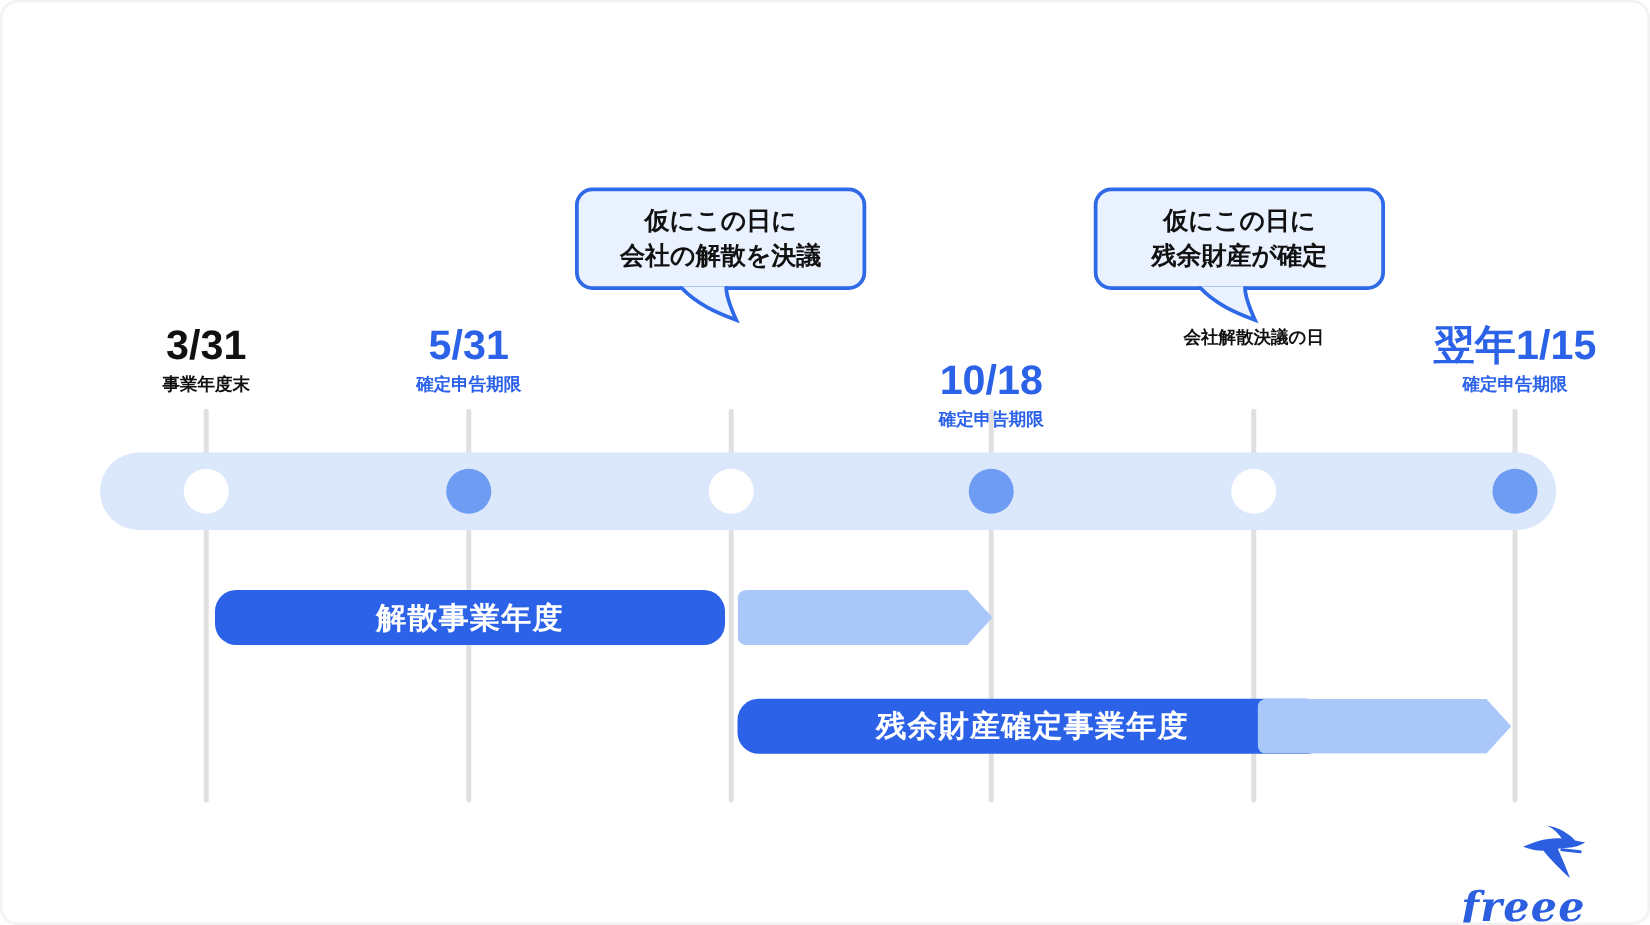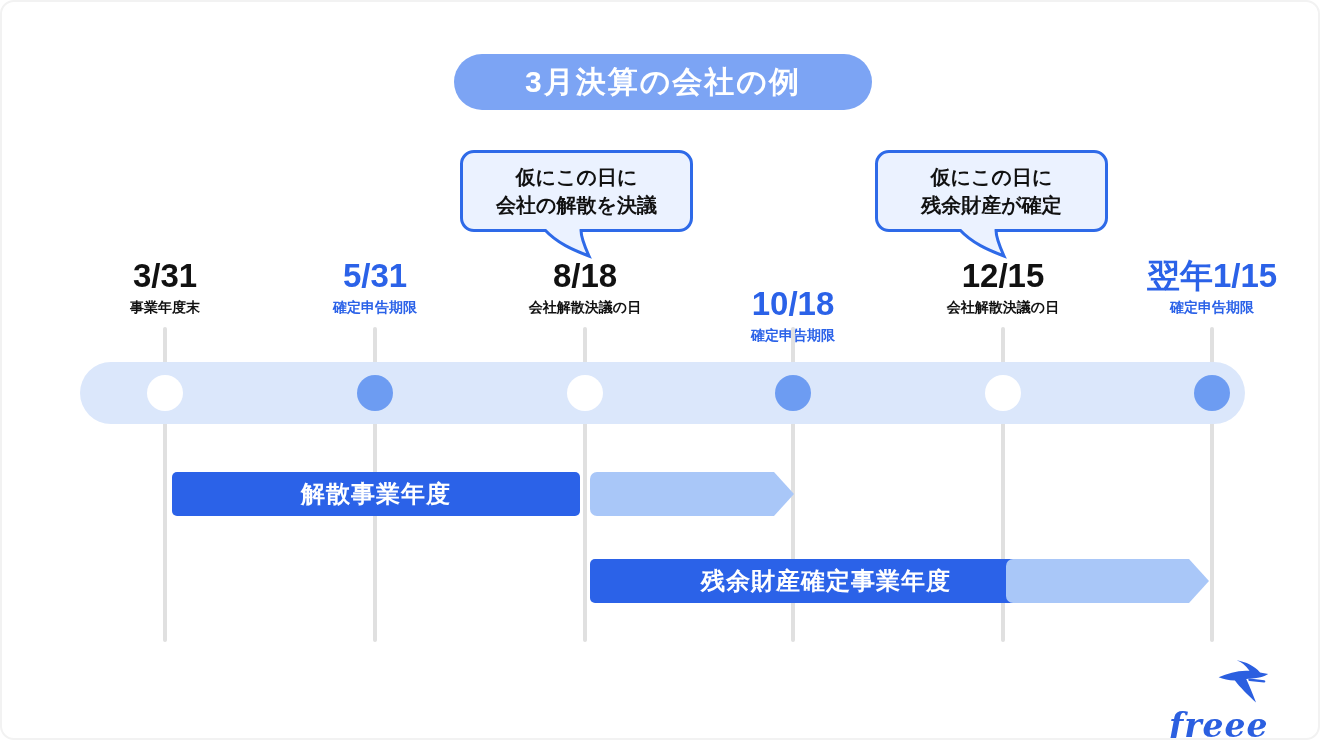--- a/index.html
+++ b/index.html
@@ -44,21 +44,21 @@
     position:absolute;left:78px;top:360px;width:1165px;height:62px;
     background:#dbe7fb;border-radius:31px;
   }
   .dot{
     position:absolute;top:373px;width:36px;height:36px;border-radius:50%;
   }
   .dot.white{background:#ffffff;}
   .dot.blue{background:#6d9cf2;}
   
   .bar{
-    position:absolute;height:44px;background:#2b62e8;border-radius:5px;
+    position:absolute;height:44px;background:#2b62e8;border-radius:17px;
     display:flex;align-items:center;justify-content:center;
     color:#ffffff;font-size:24px;font-weight:800;letter-spacing:1px;
   }
   .bar.b1{left:170px;top:470px;width:408px;}
   .bar.b2{left:588px;top:557px;width:472px;}
   .arrow{
     position:absolute;height:44px;background:#a9c7f8;
     border-radius:7px 0 0 7px;
     clip-path:polygon(0 0,calc(100% - 20px) 0,100% 50%,calc(100% - 20px) 100%,0 100%);
   }
@@ -71,23 +71,20 @@
   .logo .word{
     font-family:"DejaVu Serif","Liberation Serif",serif;font-style:italic;
     font-size:33px;font-weight:600;color:#2b5fe0;margin-left:3px;letter-spacing:1px;
   }
 </style>
 </head>
 <body>
 
 <div id="canvas">
 
-  <div class="title-pill">
-    <span>3月決算の会社の例</span>
-  </div>
 
   <div class="callout c1">
     <span>仮にこの日に</span>
     <span>会社の解散を決議</span>
   </div>
   <svg class="tail t1" viewBox="0 0 62 30">
     <path d="M8 0 C20 14 36 21 52 27 C47 16 44 8 44 0 Z" fill="#ebf2ff"></path>
     <path d="M8 1 C20 14 36 21 52 27 C47 16 44 8 44 1" fill="none" stroke="#2e6ae8" stroke-width="3" stroke-linecap="round"></path>
   </svg>
 
@@ -101,30 +98,25 @@
   </svg>
 
   <div class="milestone" style="left:48px;">
     <div class="date">3/31</div>
     <div class="sub">事業年度末</div>
   </div>
   <div class="milestone m-blue" style="left:258px;">
     <div class="date">5/31</div>
     <div class="sub">確定申告期限</div>
   </div>
-  <div class="milestone" style="left:468px;">
-    <div class="date">8/18</div>
-    <div class="sub">会社解散決議の日</div>
-  </div>
   <div class="milestone m-blue" style="left:676px;margin-top:28px;">
     <div class="date">10/18</div>
     <div class="sub">確定申告期限</div>
   </div>
   <div class="milestone" style="left:886px;">
-    <div class="date">12/15</div>
     <div class="sub">会社解散決議の日</div>
   </div>
   <div class="milestone m-blue" style="left:1095px;">
     <div class="date">翌年1/15</div>
     <div class="sub">確定申告期限</div>
   </div>
 
   <div class="vline" style="left:161px;"></div>
   <div class="vline" style="left:371px;"></div>
   <div class="vline" style="left:581px;"></div>

